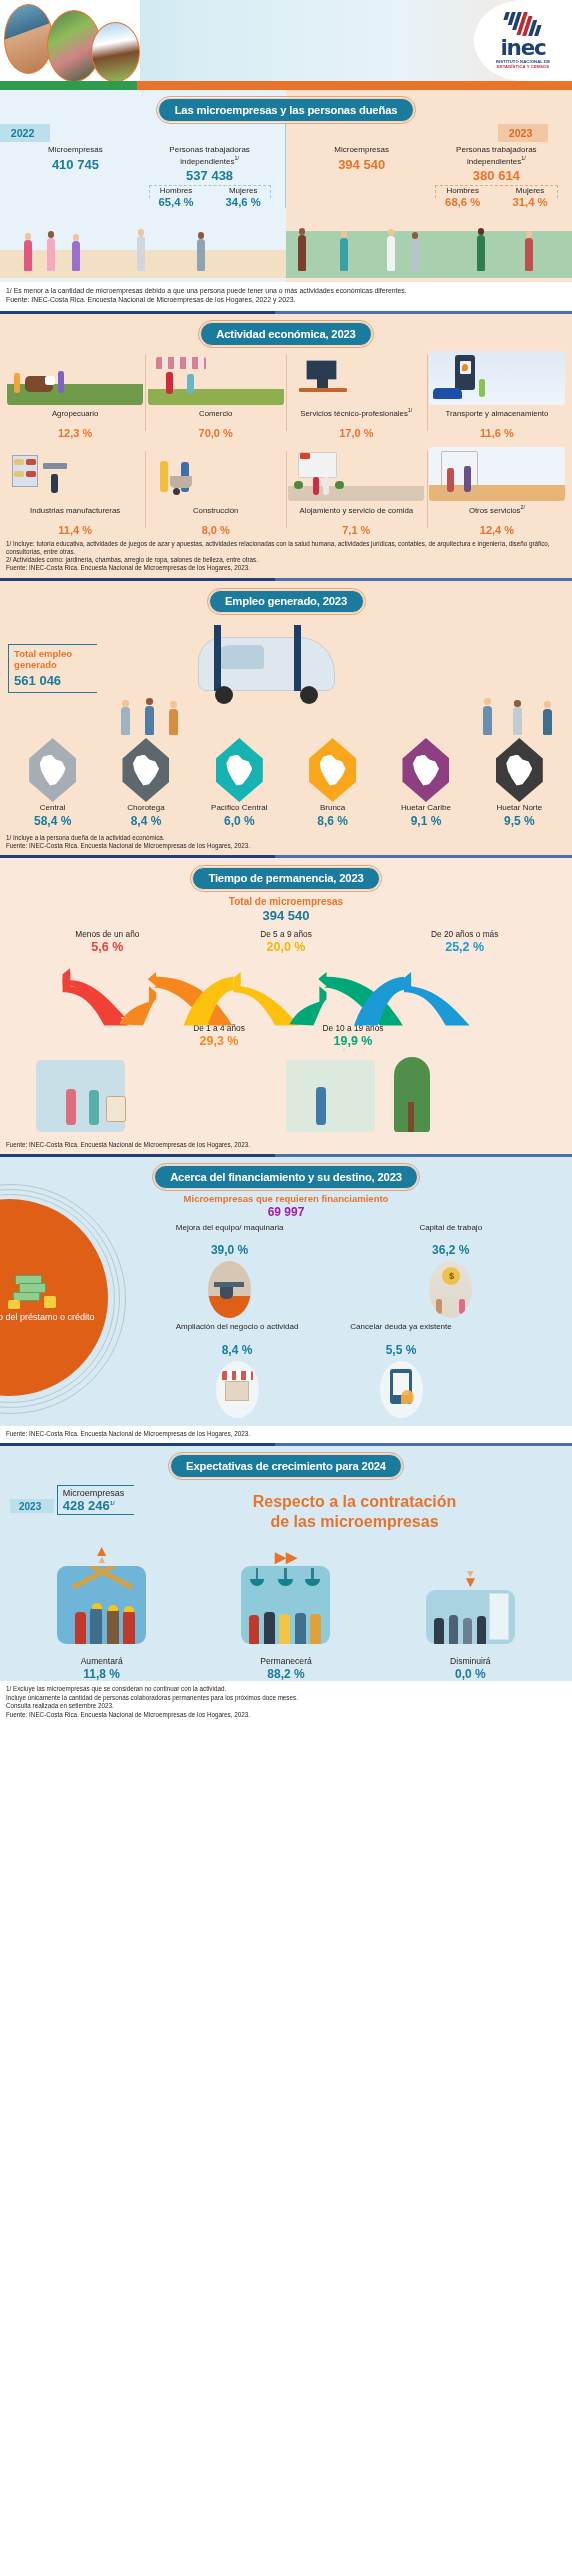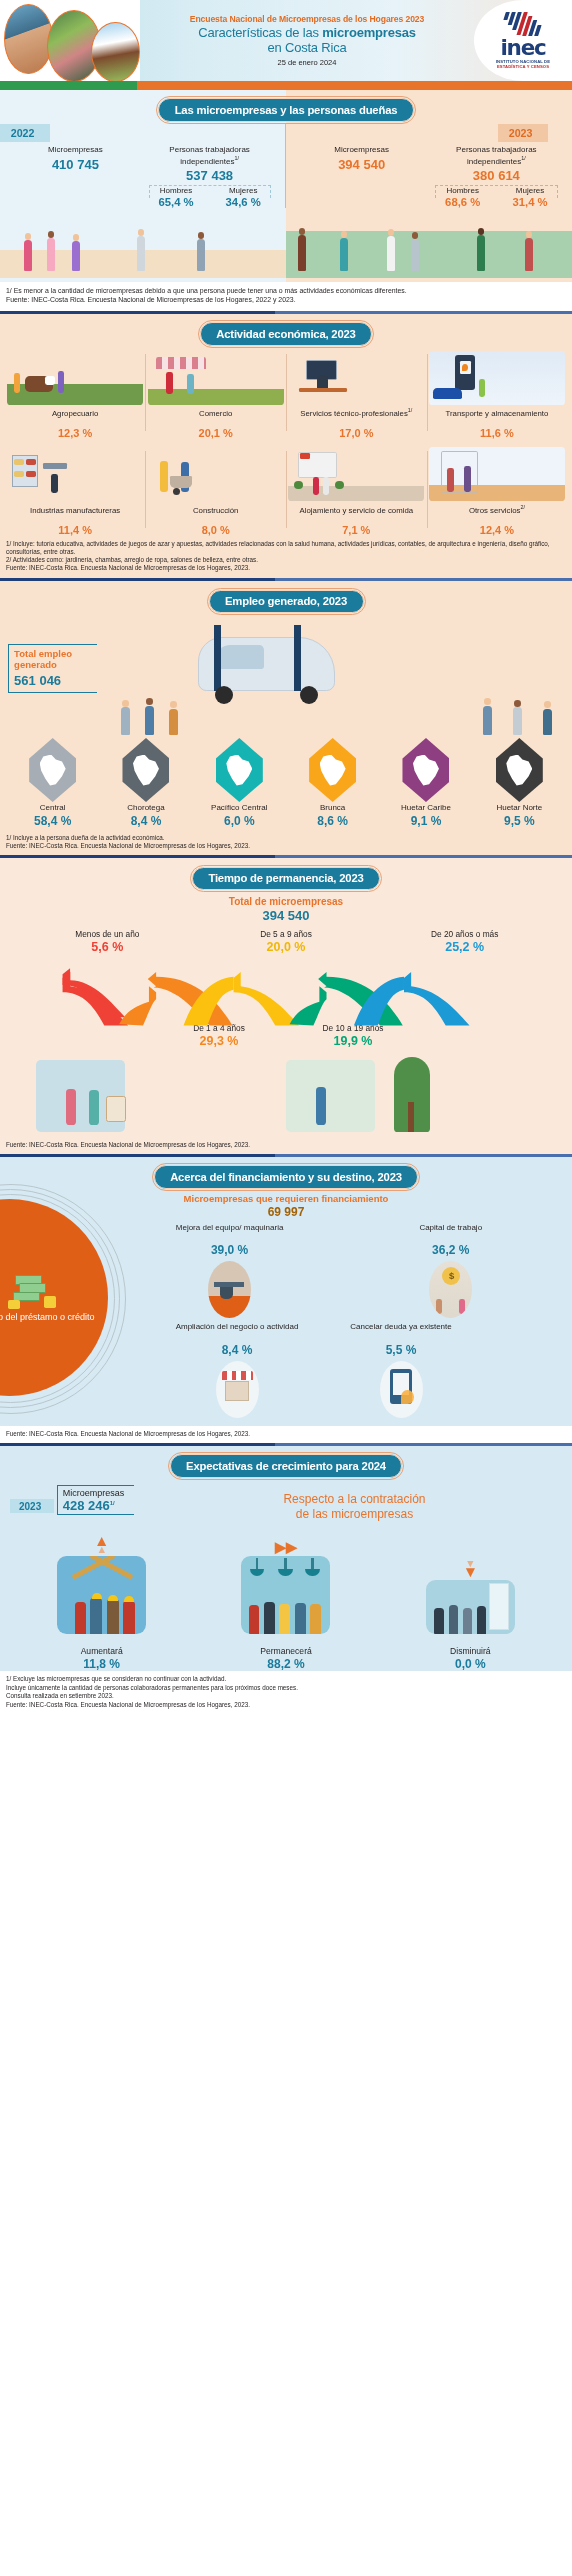--- a/index.html
+++ b/index.html
@@ -149,21 +149,21 @@
   .perm-spacer { flex: 1; }
   .perm-label { font-size: 8.3px; }
   .perm-val { font-size: 12.5px; font-weight: bold; margin-top: 0.6px; }
   .wave-wrap { height: 66px; position: relative; margin-top: 1.2px; }
   .perm-illus { height: 89px; position: relative; }
 
   
   .sec5 { background: #d7e9f2; position: relative; overflow: hidden; }
   .fin-head { text-align: center; padding-top: 4.8px; }
   .fin-head-label { color: #e8742c; font-size: 9.5px; font-weight: bold; }
-  .fin-head-num { color: #a16207; font-size: 12px; font-weight: bold; margin-top: 0.6px; }
+  .fin-head-num { color: #a21caf; font-size: 12px; font-weight: bold; margin-top: 0.6px; }
   .fin-blob {
     position: absolute; left: -89px; top: 42px; width: 197px; height: 197px;
     background: #e05f17; border-radius: 50%;
     display: flex; flex-direction: column; align-items: center; justify-content: center;
   }
   .fin-blob-text { color: #fff; font-size: 9px; text-align: center; line-height: 1.3; margin-left: 48px; }
   .fin-rings { position: absolute; left: -94px; top: 37px; width: 209px; height: 209px; border-radius: 50%; border: 0.6px solid #b9c7cd; }
   .fin-rings.r2 { left: -99px; top: 32px; width: 219px; height: 219px; }
   .fin-rings.r3 { left: -104px; top: 27.4px; width: 230px; height: 230px; }
   .fin-cols { position: relative; display: flex; padding: 3.6px 10.7px 0 119px; }
@@ -176,48 +176,40 @@
   
   .sec6 { background: #d7e9f2; position: relative; }
   .exp-head { display: flex; padding: 4.8px 0 0 0; }
   .exp-left { width: 137px; padding-left: 9.5px; }
   .exp-year { display: inline-block; background: #bcdfec; color: #1b7b9c; font-size: 10px; font-weight: bold; padding: 1.8px 13px 1.8px 9.5px; }
   .exp-micro-box { border-left: 1.2px solid #1b7b9c; border-top: 1.2px solid #1b7b9c; border-bottom: 1.2px solid #1b7b9c; display: inline-block; padding: 1.8px 9.5px 1.8px 4.8px; margin-top: 2.4px; }
   .exp-micro-label { font-size: 9px; }
   .exp-micro-num { font-size: 13px; font-weight: bold; color: #1b7b9c; }
   .exp-micro-num sup { font-size: 6px; }
   .exp-right { flex: 1; text-align: center; padding-top: 9.5px; }
-  .exp-right-title { color: #e8742c; font-size: 12px; font-weight: normal; line-height: 1.25; }
+  .exp-right-title { color: #e8742c; font-size: 16px; font-weight: bold; line-height: 1.25; }
   .exp-row { display: flex; align-items: flex-end; padding: 3.6px 9.5px 0 9.5px; height: 149px; }
   .exp-cell { flex: 1; text-align: center; position: relative; }
   .chev { color: #e8742c; font-size: 15.5px; line-height: 0.6; font-weight: bold; }
   .chev.pale { color: #e9b089; }
   .exp-art { width: 89px; height: 78px; border-radius: 9.5px; margin: 3.6px auto 0 auto; position: relative; overflow: hidden; }
   .exp-label { font-size: 8.6px; margin-top: 12px; }
   .exp-val { font-size: 12px; font-weight: bold; color: #1b7b9c; margin-top: 1.2px; }
   .note3 { background: #ffffff; font-size: 6.3px; line-height: 1.35; padding: 4.2px 6px 7.2px 6px; }
 </style>
 </head>
 <body>
 
 <div class="page">
 
   <div class="header">
     <div class="header-photos">
       <div class="photo-oval po1"></div>
       <div class="photo-oval po2"></div>
       <div class="photo-oval po3"></div>
-    </div>
-    <div class="header-center">
-      <div class="h-line1">Encuesta Nacional de Microempresas de los Hogares 2023</div>
-      <div class="h-line2">
-        <span>Características de las </span><b>microempresas</b>
-      </div>
-      <div class="h-line3">en Costa Rica</div>
-      <div class="h-line4">25 de enero 2024</div>
     </div>
     <div class="header-logo">
       <div class="logo-bars">
         <i style="left:0;top:0;height:8.3px;background:#1f3f7a"></i>
         <i style="left:6px;top:0;height:13px;background:#1f3f7a"></i>
         <i style="left:12px;top:0;height:18px;background:#1f3f7a"></i>
         <i style="left:18px;top:0;height:22.7px;background:#c2282e"></i>
         <i style="left:24px;top:3.6px;height:20px;background:#c2282e"></i>
         <i style="left:30px;top:8.3px;height:15.5px;background:#1f3f7a"></i>
         <i style="left:36px;top:13px;height:10.7px;background:#1f3f7a"></i>
@@ -366,21 +358,21 @@
         <div class="act-label"><span>Agropecuario</span><sup></sup></div>
         <div class="act-val">12,3 %</div>
       </div>
       <div class="act-cell">
         <div class="act-art" style="background:linear-gradient(180deg,#fae3ce 0%,#fae3ce 70%,#8fae4e 70%,#8fae4e 100%)">
           <div style="position:absolute;left:8.3px;top:6px;width:50px;height:12px;background:repeating-linear-gradient(90deg,#d97f8e 0 6px,#f7e3e5 6px 12px);border-radius:2.4px 2.4px 0 0"></div>
           <div style="position:absolute;left:18px;bottom:10.7px;width:7.2px;height:21.5px;background:#cf2c3a;border-radius:2.4px"></div>
           <div style="position:absolute;left:39px;bottom:10.7px;width:7.2px;height:20px;background:#6cb3c6;border-radius:2.4px"></div>
         </div>
         <div class="act-label"><span>Comercio</span><sup></sup></div>
-        <div class="act-val">20,1 %</div>
+        <div class="act-val">70,0 %</div>
       </div>
       <div class="act-cell">
         <div class="act-art" style="background:#fae3ce">
           <div style="position:absolute;left:18px;top:9.5px;width:31px;height:20px;background:#2a3b52;border:1.8px solid #9aa7b5;border-radius:1.8px"></div>
           <div style="position:absolute;left:10.7px;bottom:13px;width:48px;height:3.6px;background:#c0662f;border-radius:1.2px"></div>
           <div style="position:absolute;left:29px;bottom:16.7px;width:10.7px;height:13px;background:#2e3a4a;border-radius:4.8px 4.8px 0 0"></div>
         </div>
         <div class="act-label"><span>Servicios técnico-profesionales</span><sup>1/</sup></div>
         <div class="act-val">17,0 %</div>
       </div>

